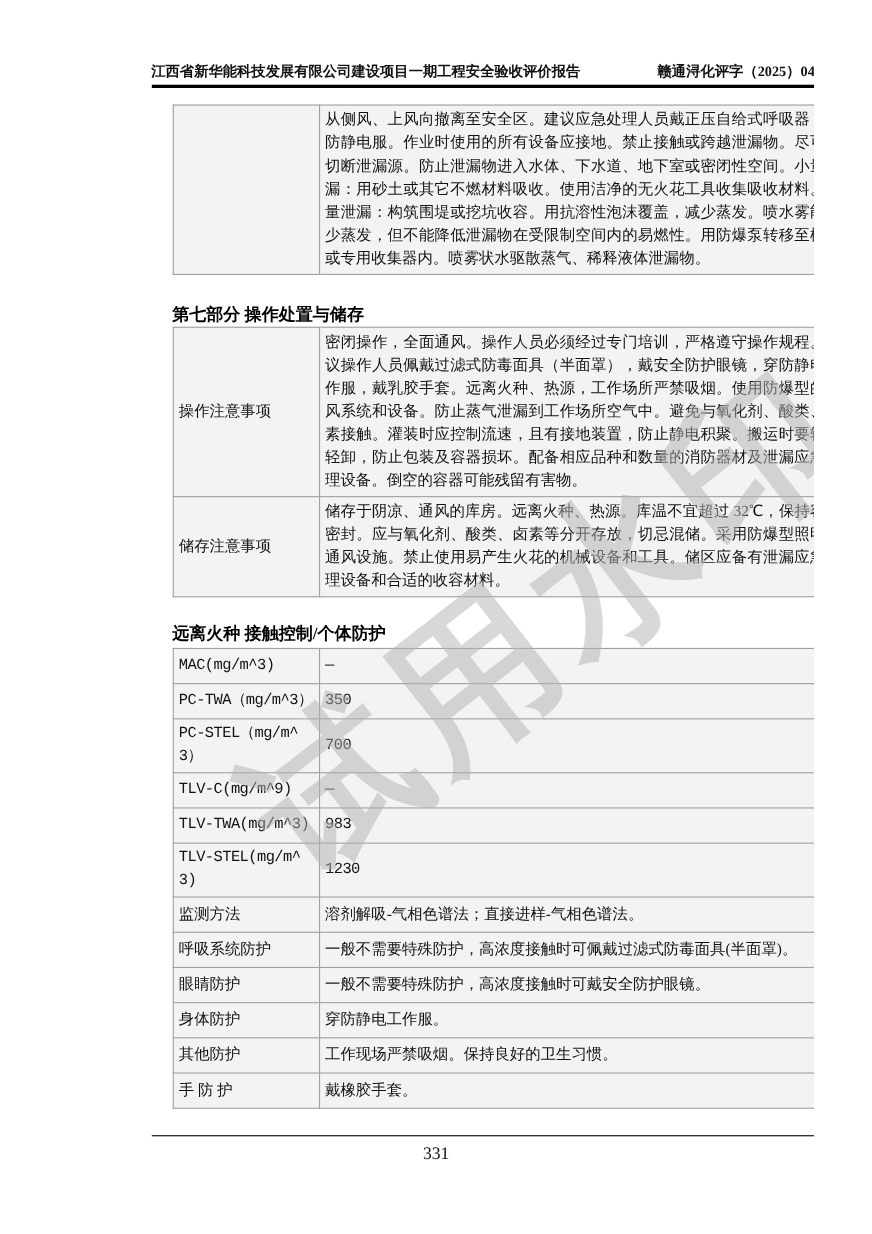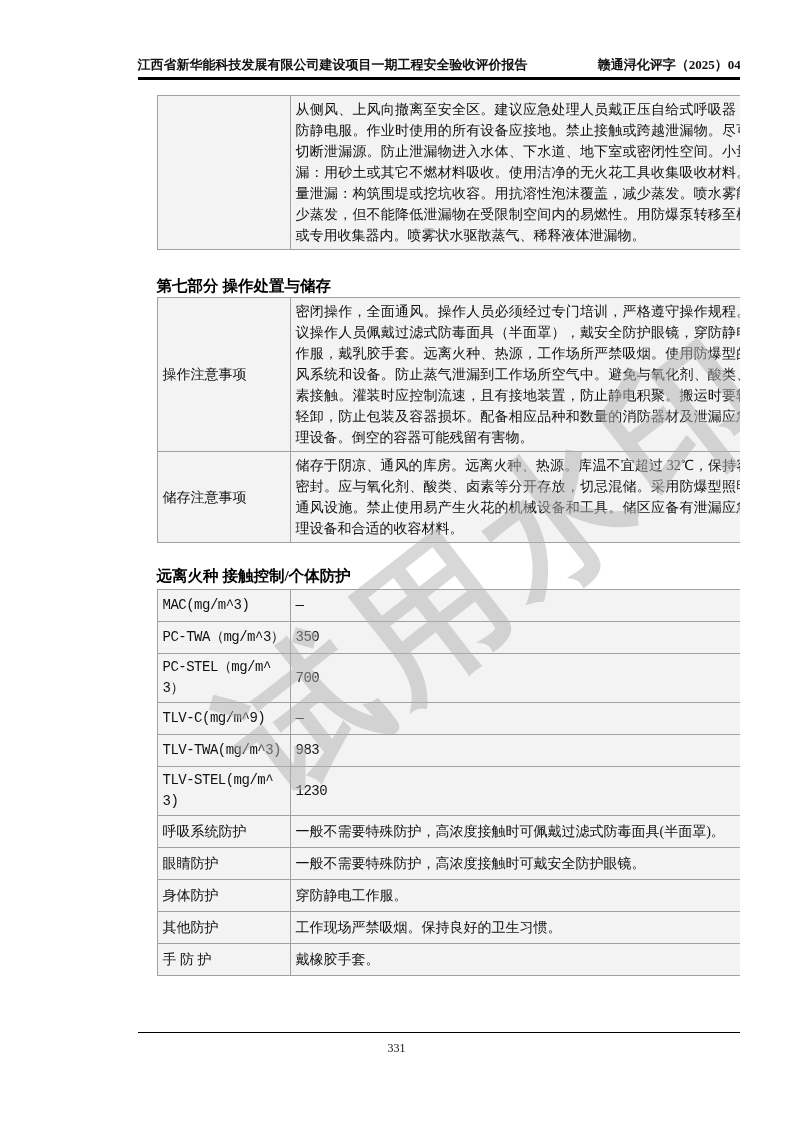--- a/index.html
+++ b/index.html
@@ -63,21 +63,21 @@
     font-family:"Liberation Serif", serif;
   }
 
   
   .footer-rule {
     position:absolute; top:1032px; left:84px; width:626px; height:1px;
     background:#000000;
   }
   .page-number {
     position:absolute; top:1041px; left:0; width:100%;
-    text-align:center; font-size:12px; color:#111;
+    text-align:center; font-size:16px; color:#111;
   }
 </style>
 </head>
 <body>
 
 <div class="page">
 
   <div class="header">
     <span>江西省新华能科技发展有限公司建设项目一期工程安全验收评价报告</span>
     <span>赣通浔化评字（2025）045 号</span>
@@ -128,20 +128,24 @@
     </tr>
     <tr>
       <td class="label-cell mono">TLV-TWA(mg/m^3)</td>
       <td class="content-cell mono">983</td>
     </tr>
     <tr>
       <td class="label-cell mono">TLV-STEL(mg/m^3)</td>
       <td class="content-cell mono">1230</td>
     </tr>
     <tr>
+      <td class="label-cell">监测方法</td>
+      <td class="content-cell">溶剂解吸-气相色谱法；直接进样-气相色谱法。</td>
+    </tr>
+    <tr>
       <td class="label-cell">呼吸系统防护</td>
       <td class="content-cell">一般不需要特殊防护，高浓度接触时可佩戴过滤式防毒面具(半面罩)。</td>
     </tr>
     <tr>
       <td class="label-cell">眼睛防护</td>
       <td class="content-cell">一般不需要特殊防护，高浓度接触时可戴安全防护眼镜。</td>
     </tr>
     <tr>
       <td class="label-cell">身体防护</td>
       <td class="content-cell">穿防静电工作服。</td>

